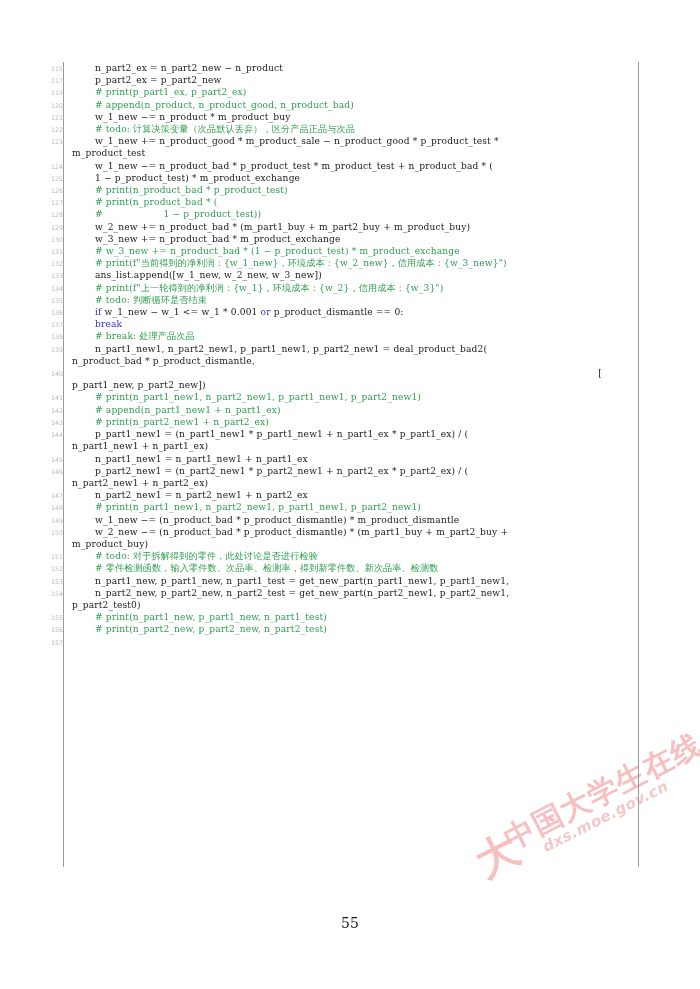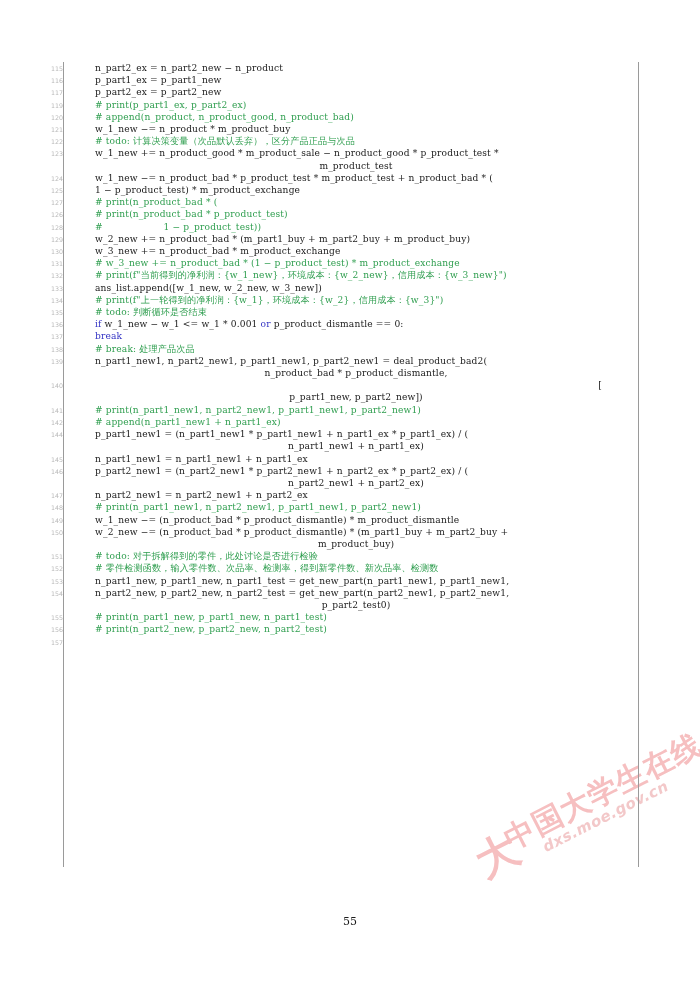--- a/index.html
+++ b/index.html
@@ -126,40 +126,39 @@
     font-family: "DejaVu Sans", "Liberation Sans", sans-serif;
     letter-spacing: 0;
   }
   .code-line .txt {
     display: block;
     padding-left: 23px;
   }
   
   .code-line.cont .txt {
     padding-left: 0px;
-    text-align: center;
   }
 
   .tok-com { color: #2f9e4f; }
   .tok-key { color: #3333c4; }
   .tok-txt { color: #1a1a1a; }
 
   
   .i1 { padding-left: 4.0em; }
   .i2 { padding-left: 5.3em; }
   .i3 { padding-left: 9.5em; }
   .i4 { padding-left: 0.0em; }
 
   #page-number {
     position: absolute;
     left: 0;
     right: 0;
     top: 915px;
     text-align: center;
-    font-size: 11px;
+    font-size: 14px;
     color: #1a1a1a;
     font-family: "DejaVu Serif", "Liberation Serif", serif;
     z-index: 2;
   }
 </style>
 </head>
 <body>
 
 <div id="page">
 
@@ -169,49 +168,49 @@
       <span class="wm-cn">中国大学生在线</span>
       <span class="wm-en">dxs.moe.gov.cn</span>
     </div>
   </div>
 
   <div id="gutter-rule"></div>
   <div id="right-rule"></div>
 
   <div id="listing">
       <div class="code-line"><span class="lno">115</span><span class="txt i1"><span class="tok-txt">n_part2_ex = n_part2_new − n_product</span></span></div>
-      <div class="code-line"><span class="lno">116</span><span class="txt i1"><span class="tok-txt">p_part1_ex = p_part1_new</span></span></div>
       <div class="code-line"><span class="lno">117</span><span class="txt i1"><span class="tok-txt">p_part2_ex = p_part2_new</span></span></div>
       <div class="code-line"><span class="lno">119</span><span class="txt i1"><span class="tok-com"># print(p_part1_ex, p_part2_ex)</span></span></div>
       <div class="code-line"><span class="lno">120</span><span class="txt i1"><span class="tok-com"># append(n_product, n_product_good, n_product_bad)</span></span></div>
       <div class="code-line"><span class="lno">121</span><span class="txt i1"><span class="tok-txt">w_1_new −= n_product * m_product_buy</span></span></div>
       <div class="code-line"><span class="lno">122</span><span class="txt i1"><span class="tok-com"># todo: 计算决策变量（次品默认丢弃），区分产品正品与次品</span></span></div>
       <div class="code-line"><span class="lno">123</span><span class="txt i1"><span class="tok-txt">w_1_new += n_product_good * m_product_sale − n_product_good * p_product_test *</span></span></div>
       <div class="code-line cont"><span class="lno"></span><span class="txt i4"><span class="tok-txt">m_product_test</span></span></div>
       <div class="code-line"><span class="lno">124</span><span class="txt i1"><span class="tok-txt">w_1_new −= n_product_bad * p_product_test * m_product_test + n_product_bad * (</span></span></div>
       <div class="code-line"><span class="lno">125</span><span class="txt i3"><span class="tok-txt">1 − p_product_test) * m_product_exchange</span></span></div>
+      <div class="code-line"><span class="lno">126</span><span class="txt i1"><span class="tok-com"># print(n_product_bad * p_product_test)</span></span></div>
       <div class="code-line"><span class="lno">127</span><span class="txt i1"><span class="tok-com"># print(n_product_bad * (</span></span></div>
-      <div class="code-line"><span class="lno">126</span><span class="txt i1"><span class="tok-com"># print(n_product_bad * p_product_test)</span></span></div>
       <div class="code-line"><span class="lno">128</span><span class="txt i1"><span class="tok-com">#                    1 − p_product_test))</span></span></div>
       <div class="code-line"><span class="lno">129</span><span class="txt i1"><span class="tok-txt">w_2_new += n_product_bad * (m_part1_buy + m_part2_buy + m_product_buy)</span></span></div>
       <div class="code-line"><span class="lno">130</span><span class="txt i1"><span class="tok-txt">w_3_new += n_product_bad * m_product_exchange</span></span></div>
       <div class="code-line"><span class="lno">131</span><span class="txt i1"><span class="tok-com"># w_3_new += n_product_bad * (1 − p_product_test) * m_product_exchange</span></span></div>
       <div class="code-line"><span class="lno">132</span><span class="txt i1"><span class="tok-com"># print(f"当前得到的净利润：{w_1_new}，环境成本：{w_2_new}，信用成本：{w_3_new}")</span></span></div>
       <div class="code-line"><span class="lno">133</span><span class="txt i1"><span class="tok-txt">ans_list.append([w_1_new, w_2_new, w_3_new])</span></span></div>
       <div class="code-line"><span class="lno">134</span><span class="txt i1"><span class="tok-com"># print(f"上一轮得到的净利润：{w_1}，环境成本：{w_2}，信用成本：{w_3}")</span></span></div>
       <div class="code-line"><span class="lno">135</span><span class="txt i1"><span class="tok-com"># todo: 判断循环是否结束</span></span></div>
       <div class="code-line"><span class="lno">136</span><span class="txt i1"><span class="tok-key">if</span><span class="tok-txt"> w_1_new − w_1 &lt;= w_1 * 0.001 </span><span class="tok-key">or</span><span class="tok-txt"> p_product_dismantle == 0:</span></span></div>
       <div class="code-line"><span class="lno">137</span><span class="txt i2"><span class="tok-key">break</span></span></div>
       <div class="code-line"><span class="lno">138</span><span class="txt i1"><span class="tok-com"># break: 处理产品次品</span></span></div>
       <div class="code-line"><span class="lno">139</span><span class="txt i1"><span class="tok-txt">n_part1_new1, n_part2_new1, p_part1_new1, p_part2_new1 = deal_product_bad2(</span></span></div>
       <div class="code-line cont"><span class="lno"></span><span class="txt i4"><span class="tok-txt">n_product_bad * p_product_dismantle,</span></span></div>
       <div class="code-line"><span class="lno">140</span><span class="txt i1" style="display: block; text-align: right; padding-right: 38px; padding-left: 0px;"><span class="tok-txt">[</span></span></div>
       <div class="code-line cont"><span class="lno"></span><span class="txt i4"><span class="tok-txt">p_part1_new, p_part2_new])</span></span></div>
       <div class="code-line"><span class="lno">141</span><span class="txt i1"><span class="tok-com"># print(n_part1_new1, n_part2_new1, p_part1_new1, p_part2_new1)</span></span></div>
       <div class="code-line"><span class="lno">142</span><span class="txt i1"><span class="tok-com"># append(n_part1_new1 + n_part1_ex)</span></span></div>
+      <div class="code-line"><span class="lno">143</span><span class="txt i1"><span class="tok-com"># print(n_part2_new1 + n_part2_ex)</span></span></div>
       <div class="code-line"><span class="lno">144</span><span class="txt i1"><span class="tok-txt">p_part1_new1 = (n_part1_new1 * p_part1_new1 + n_part1_ex * p_part1_ex) / (</span></span></div>
       <div class="code-line cont"><span class="lno"></span><span class="txt i4"><span class="tok-txt">n_part1_new1 + n_part1_ex)</span></span></div>
       <div class="code-line"><span class="lno">145</span><span class="txt i1"><span class="tok-txt">n_part1_new1 = n_part1_new1 + n_part1_ex</span></span></div>
       <div class="code-line"><span class="lno">146</span><span class="txt i1"><span class="tok-txt">p_part2_new1 = (n_part2_new1 * p_part2_new1 + n_part2_ex * p_part2_ex) / (</span></span></div>
       <div class="code-line cont"><span class="lno"></span><span class="txt i4"><span class="tok-txt">n_part2_new1 + n_part2_ex)</span></span></div>
       <div class="code-line"><span class="lno">147</span><span class="txt i1"><span class="tok-txt">n_part2_new1 = n_part2_new1 + n_part2_ex</span></span></div>
       <div class="code-line"><span class="lno">148</span><span class="txt i1"><span class="tok-com"># print(n_part1_new1, n_part2_new1, p_part1_new1, p_part2_new1)</span></span></div>
       <div class="code-line"><span class="lno">149</span><span class="txt i1"><span class="tok-txt">w_1_new −= (n_product_bad * p_product_dismantle) * m_product_dismantle</span></span></div>
       <div class="code-line"><span class="lno">150</span><span class="txt i1"><span class="tok-txt">w_2_new −= (n_product_bad * p_product_dismantle) * (m_part1_buy + m_part2_buy +</span></span></div>
       <div class="code-line cont"><span class="lno"></span><span class="txt i4"><span class="tok-txt">m_product_buy)</span></span></div>

